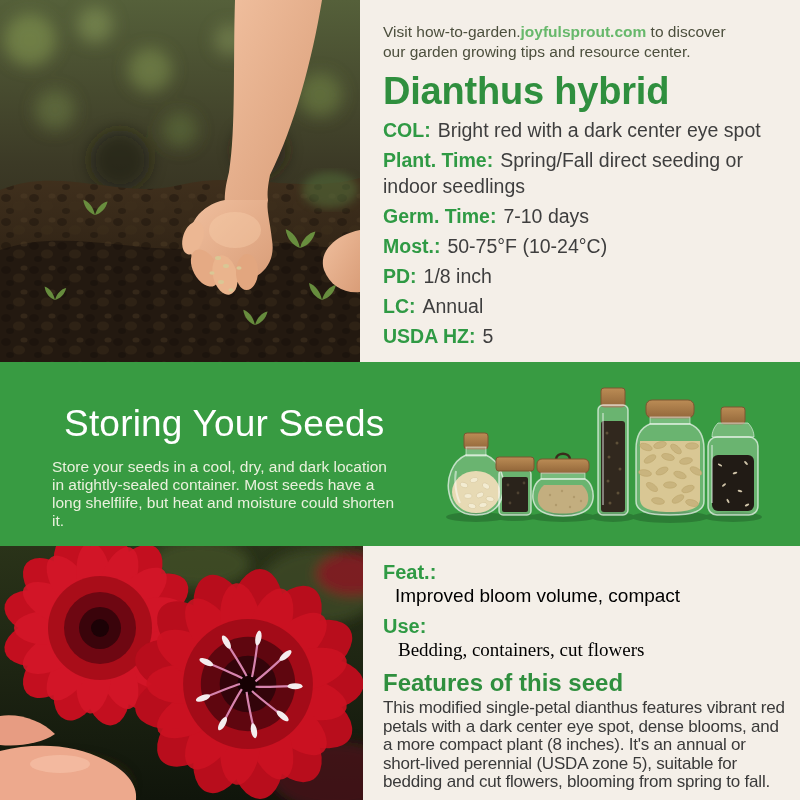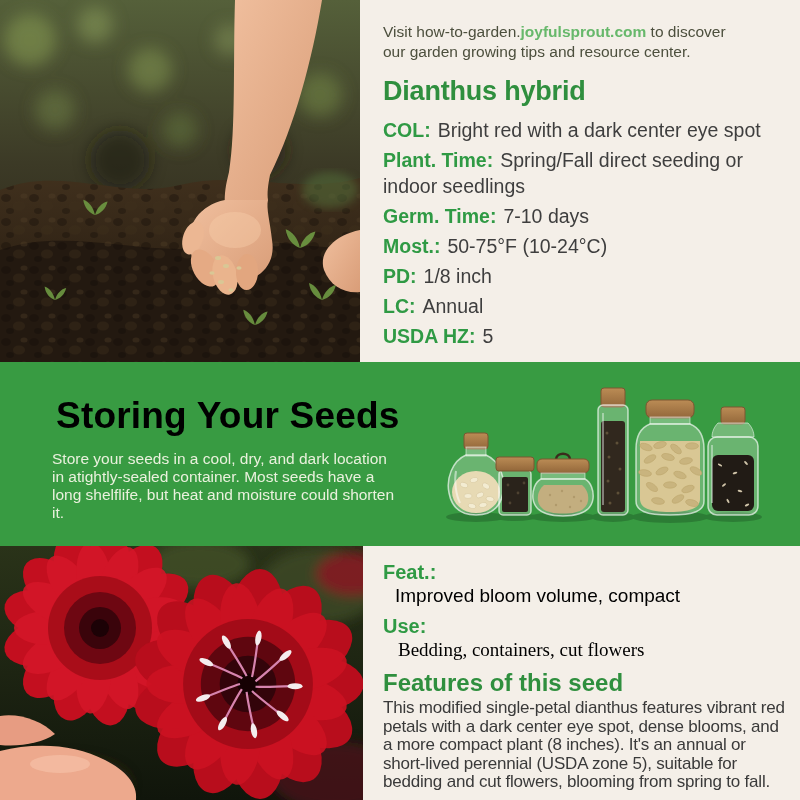--- a/index.html
+++ b/index.html
@@ -6,29 +6,29 @@
   body{width:800px;height:800px;font-family:"Liberation Sans",sans-serif;background:#f4efe8;}
   .canvas{position:relative;width:800px;height:800px;overflow:hidden;background:#f4efe8;}
 
   
   .photo-tl{position:absolute;left:0;top:0;width:360px;height:362px;overflow:hidden;}
   
   .panel-tr{position:absolute;left:360px;top:0;width:448px;height:362px;background:#f4efe8;
             box-sizing:border-box;padding:22px 18px 0 23px;}
   .intro{margin:0;font-size:15.5px;line-height:19.5px;color:#4c4f3d;width:352px;}
   .intro .link{color:#67b86b;font-weight:bold;}
-  .title{margin:14px 0 0;font-size:27px;line-height:32px;font-weight:bold;color:#2f8f3e;letter-spacing:-0.2px;}
+  .title{margin:14px 0 0;font-size:38px;line-height:32px;font-weight:bold;color:#2f8f3e;letter-spacing:-0.2px;}
   .specs{margin-top:10px;}
   .spec-row{font-size:19.5px;line-height:26px;margin-bottom:4px;color:#3e3e3e;width:400px;}
   .spec-label{color:#2f9a44;font-weight:bold;margin-right:7px;}
 
   
   .band{position:absolute;left:0;top:362px;width:800px;height:184px;background:#389b42;}
   .band-text{position:absolute;left:52px;top:30px;width:360px;}
-  .band-title{margin:4px;font-size:37px;line-height:40px;font-weight:bold;color:#000000;letter-spacing:0.2px;}
+  .band-title{margin:12px;font-size:37px;line-height:40px;font-weight:normal;color:#ffffff;letter-spacing:0.2px;}
   .band-body{margin:14px 0 0;font-size:15.5px;line-height:18px;color:#eaf1dd;width:345px;}
   .jars{position:absolute;left:440px;top:23px;width:345px;height:161px;}
 
   
   .photo-bl{position:absolute;left:0;top:546px;width:363px;height:254px;overflow:hidden;}
   
   .panel-br{position:absolute;left:363px;top:546px;width:453px;height:254px;background:#f4efe8;
             box-sizing:border-box;padding:15px 12px 3px 20px;}
   .kv-label{font-size:20px;line-height:23px;font-weight:bold;color:#2f9a44;}
   .kv-value{font-size:19px;line-height:23px;color:#000000;margin-left:12px;}

